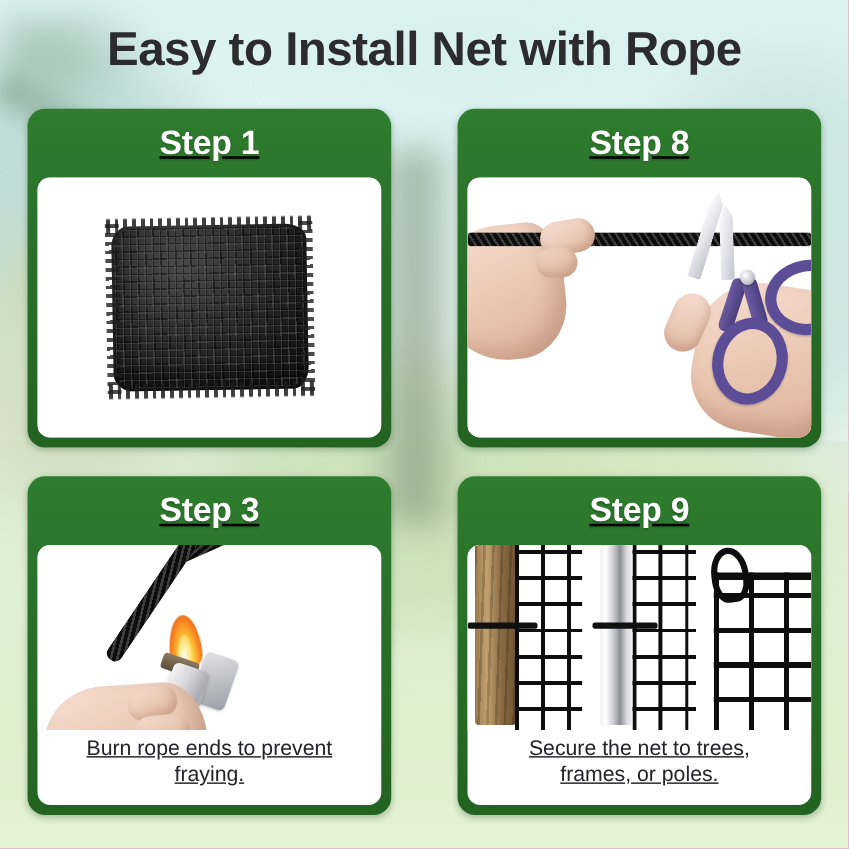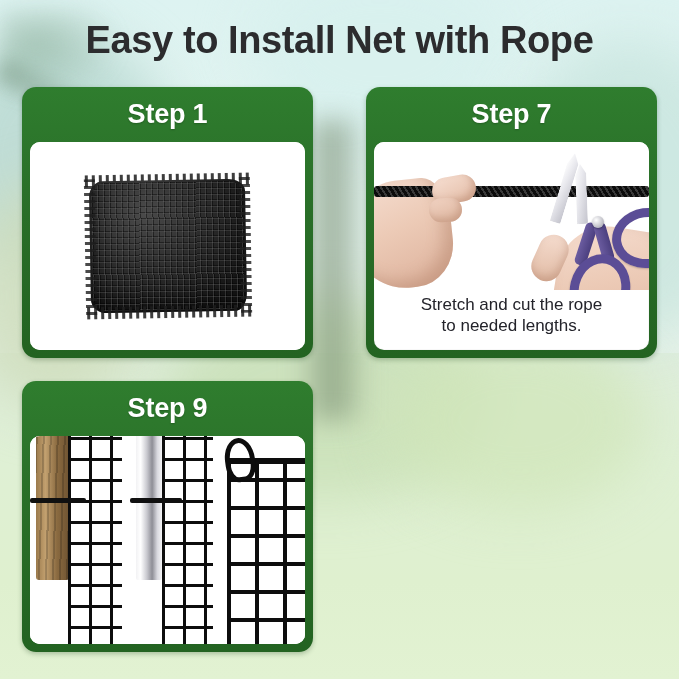--- a/index.html
+++ b/index.html
@@ -96,20 +96,21 @@
   .card {
     position: relative;
     border-radius: 14px;
     background: linear-gradient(180deg, #2f7d2e 0%, #2a7029 38%, #236321 100%);
     box-shadow: 0 2px 5px rgba(20,60,20,.28);
     display: flex;
     flex-direction: column;
     padding: 0 8px 8px 8px;
     box-sizing: border-box;
     overflow: hidden;
+    text-decoration: underline;
   }
   .card-head {
     height: 55px;
     flex: 0 0 55px;
     display: flex;
     align-items: center;
     justify-content: center;
     color: #ffffff;
     font-size: 27px;
     font-weight: bold;
@@ -472,44 +473,64 @@
             <div class="weave"></div>
             <div class="side l"></div>
             <div class="side r"></div>
             <div class="fringe bottom"></div>
           </div>
         </div>
       </div>
     </div>
 
     <div class="card">
-      <div class="card-head">Step 7</div>
+      <div class="card-head">Step 8</div>
       <div class="card-body">
         <div class="photo">
           <div class="scene2">
             <div class="hand hand-left"></div>
             <div class="rope-h"></div>
             <div class="finger-l1"></div>
             <div class="finger-l2"></div>
             <div class="hand hand-right"></div>
             <div class="thumb-r"></div>
             <div class="grip grip-b"></div>
             <div class="blade blade-a"></div>
             <div class="blade blade-b"></div>
             <div class="shank shank-a"></div>
             <div class="shank shank-b"></div>
             <div class="pivot"></div>
             <div class="grip grip-a"></div>
           </div>
         </div>
-        <div class="caption">Stretch and cut the rope
-to needed lengths.</div>
       </div>
     </div>
 
+    <div class="card">
+      <div class="card-head">Step 3</div>
+      <div class="card-body">
+        <div class="photo">
+          <div class="scene3">
+            <div class="rope-d2"></div>
+            <div class="rope-d"></div>
+            <div class="flame"></div>
+            <div class="flame-core"></div>
+            <div class="lighter-guard"></div>
+            <div class="lighter-collar"></div>
+            <div class="lighter-body"></div>
+            <div class="hand3"></div>
+            <div class="knuck k1"></div>
+            <div class="knuck k2"></div>
+
+          </div>
+        </div>
+        <div class="caption">Burn rope ends to prevent
+fraying.</div>
+      </div>
+    </div>
 
     <div class="card">
       <div class="card-head">Step 9</div>
       <div class="card-body">
         <div class="photo">
           <div class="scene4">
             <div class="pane">
               <div class="trunk"></div>
               <div class="mesh m1"></div>
               <div class="tie t1"></div>
@@ -519,17 +540,19 @@
               <div class="mesh m2"></div>
               <div class="tie t2"></div>
             </div>
             <div class="pane">
               <div class="mesh m3"></div>
               <div class="top-cord"></div>
               <div class="loop"></div>
             </div>
           </div>
         </div>
+        <div class="caption">Secure the net to trees,
+frames, or poles.</div>
       </div>
     </div>
 
   </div>
 </div>
 
 </body></html>

